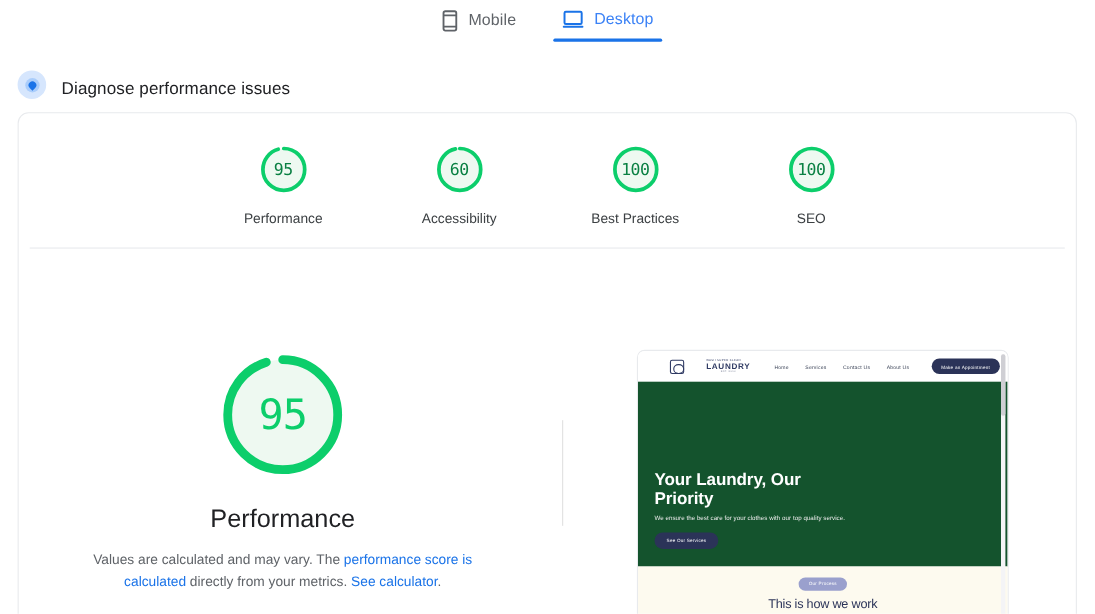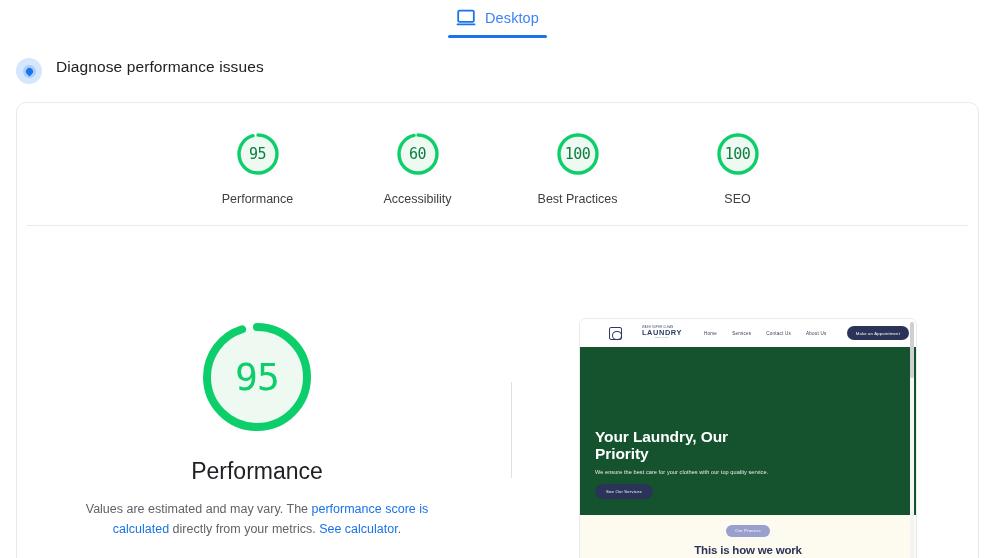--- a/index.html
+++ b/index.html
@@ -38,21 +38,21 @@
     position: absolute;
     left: -4px; right: -4px; bottom: 0;
     height: 3px; border-radius: 2px;
     background: #1a73e8;
   }
   .tab svg { display: block; }
 
   
   .diagnose {
     display: flex;
-    align-items: flex-start;
+    align-items: flex-end;
     gap: 14px;
     padding: 8px 0 0 16px;
     height: 40px;
   }
   .diag-icon {
     width: 26px; height: 26px; border-radius: 50%;
     background: #d6e6fd;
     display: flex; align-items: center; justify-content: center;
     flex: 0 0 auto;
   }
@@ -223,28 +223,38 @@
     display: flex; flex-direction: column; align-items: center;
     padding-top: 10px;
   }
   .pv-badge {
     background: #9aa0cd; color: #fff;
     font-size: 4.2px; letter-spacing: .2px;
     padding: 3.4px 9px; border-radius: 20px;
   }
   .pv-h2 {
     margin-top: 7px;
-    font-size: 11.5px; font-weight: bold; color: #2b3358;
+    font-size: 11.5px; font-weight: normal; color: #2b3358;
     letter-spacing: -.2px;
   }
 </style>
 </head>
 <body>
 
 <div class="tabbar">
+  <div class="tab">
+    <span>
+      <svg width="16" height="20" viewBox="0 0 16 20">
+        <rect x="2.2" y="1.2" width="11.6" height="17.6" rx="1.6" fill="none" stroke="#5f6368" stroke-width="1.7"></rect>
+        <line x1="2.2" y1="5" x2="13.8" y2="5" stroke="#5f6368" stroke-width="1.5"></line>
+        <line x1="2.2" y1="15.2" x2="13.8" y2="15.2" stroke="#5f6368" stroke-width="1.5"></line>
+      </svg>
+    </span>
+    <span class="tab-label">Mobile</span>
+  </div>
 
   <div class="tab active">
     <span>
       <svg width="20" height="18" viewBox="0 0 20 18">
         <rect x="2.2" y="1.6" width="15.6" height="11.3" rx="1.2" fill="none" stroke="#1a73e8" stroke-width="1.8"></rect>
         <rect x="0.6" y="14.4" width="18.8" height="1.9" rx="0.9" fill="#1a73e8"></rect>
       </svg>
     </span>
     <span class="tab-label">Desktop</span>
   </div>
@@ -317,21 +327,21 @@
         <svg width="118" height="118" viewBox="0 0 118 118">
           <circle cx="59" cy="59" r="50" fill="#eef9f1"></circle>
           <circle cx="59" cy="59" r="50" fill="none" stroke="#0cce6b" stroke-width="8" stroke-linecap="round" stroke-dasharray="298.5 314.2" stroke-dashoffset="0"></circle>
         </svg>
         <span class="val">95</span>
       </div>
 
       <div class="perf-title">Performance</div>
 
       <div class="perf-note">
-        <span>Values are estimated and may vary. The </span><a href="#">performance score is calculated</a><span> directly from your metrics. </span><a href="#">See calculator</a><span>.</span>
+        <span>Values are calculated and may vary. The </span><a href="#">performance score is calculated</a><span> directly from your metrics. </span><a href="#">See calculator</a><span>.</span>
       </div>
 
       <div class="vdivider"></div>
     </div>
 
     <div class="right-pane">
       <div class="preview">
 
         <div class="pv-nav">
           <div class="pv-logo">

